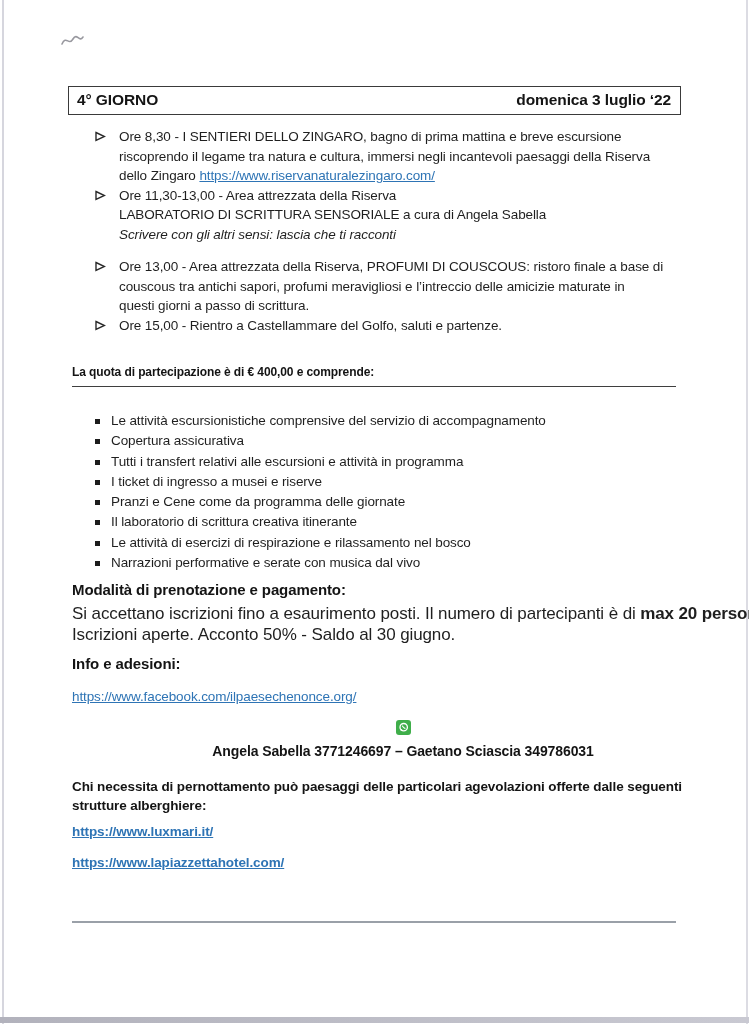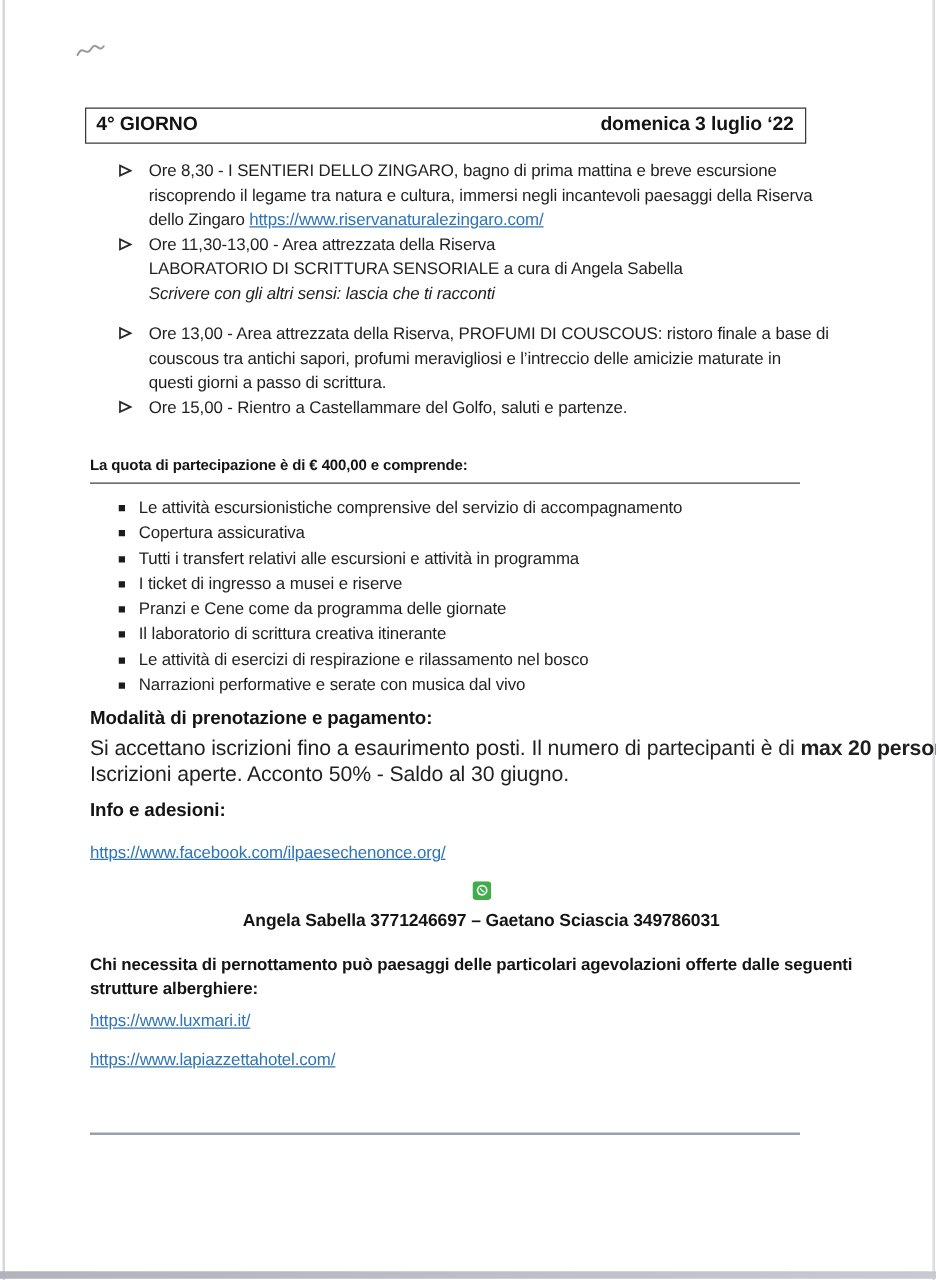--- a/index.html
+++ b/index.html
@@ -1,57 +1,57 @@
 <!DOCTYPE html>
 <html><head>
 <meta charset="utf-8">
 <style>
   html,body{margin:0;padding:0;}
   body{
     width:749px;height:1024px;position:relative;background:#ffffff;
     font-family:"Liberation Sans","DejaVu Sans",sans-serif;
     color:#1f1f1f;overflow:hidden;
   }
-  .page{position:absolute;inset:0;padding:0 109px 0 72px;box-sizing:border-box;}
+  .page{position:absolute;inset:0;padding:0 73px 0 72px;box-sizing:border-box;}
   
   .edge-left{position:absolute;left:2px;top:0;bottom:0;width:2px;background:#d6d6de;}
   .edge-right{position:absolute;right:1px;top:0;bottom:0;width:2px;background:#dcdce3;}
   .edge-bottom{position:absolute;left:0;right:0;bottom:1px;height:6px;
     background:linear-gradient(to right,#b2b2bc,#c9c9d2);}
   .scribble{position:absolute;left:60px;top:33px;opacity:.85;}
 
   
   .header-box{
     margin:86px -5px 0 -4px;border:1.5px solid #3a3a3a;
     display:flex;justify-content:space-between;align-items:center;
     padding:3px 9px 4px 8px;box-sizing:border-box;height:29px;
   }
   .header-box .hb-text{font-size:15.5px;font-weight:bold;color:#141414;letter-spacing:-0.1px;}
 
   
   .t{font-size:13.5px;letter-spacing:-0.1px;line-height:19.5px;color:#1f1f1f;}
   .line{display:block;white-space:nowrap;}
   .it{font-style:italic;}
   a.doclink{color:#2e74b5;text-decoration:underline;cursor:pointer;}
-  a.doclink.bold{font-weight:normal;}
+  a.doclink.bold{font-weight:bold;}
 
   
   ul.arrow-list{list-style:none;margin:12px 0 0 23px;padding:0;}
   ul.arrow-list li{position:relative;padding-left:24px;}
   ul.arrow-list li.gap{margin-top:13px;}
   .arrow-marker{position:absolute;left:0;top:4px;width:11px;height:11px;}
 
   
   .section-rule-heading{
     margin-top:30px;font-size:12px;font-weight:bold;color:#141414;letter-spacing:-0.1px;
     padding-bottom:7px;border-bottom:1.8px solid #3f3f3f;
   }
 
   
-  ul.square-list{list-style:none;margin:9px 0 0 23px;padding:0;}
+  ul.square-list{list-style:none;margin:24px 0 0 23px;padding:0;}
   ul.square-list li{position:relative;padding-left:16px;line-height:20.3px;font-size:13.5px;letter-spacing:-0.1px;white-space:nowrap;}
   .sq-marker{position:absolute;left:0;top:8px;width:5px;height:5px;background:#1c1c1c;}
 
   .sub-heading{margin-top:7px;font-size:15px;font-weight:bold;color:#141414;letter-spacing:-0.1px;line-height:20px;}
   .para{margin-top:3px;font-size:17px;letter-spacing:-0.1px;line-height:21px;}
   .para b{letter-spacing:-0.15px;}
 
   .link-row{margin-top:0;font-size:13.5px;letter-spacing:-0.1px;line-height:19.5px;}
   .mt9{margin-top:9px;} .mt6{margin-top:6px;}
 

